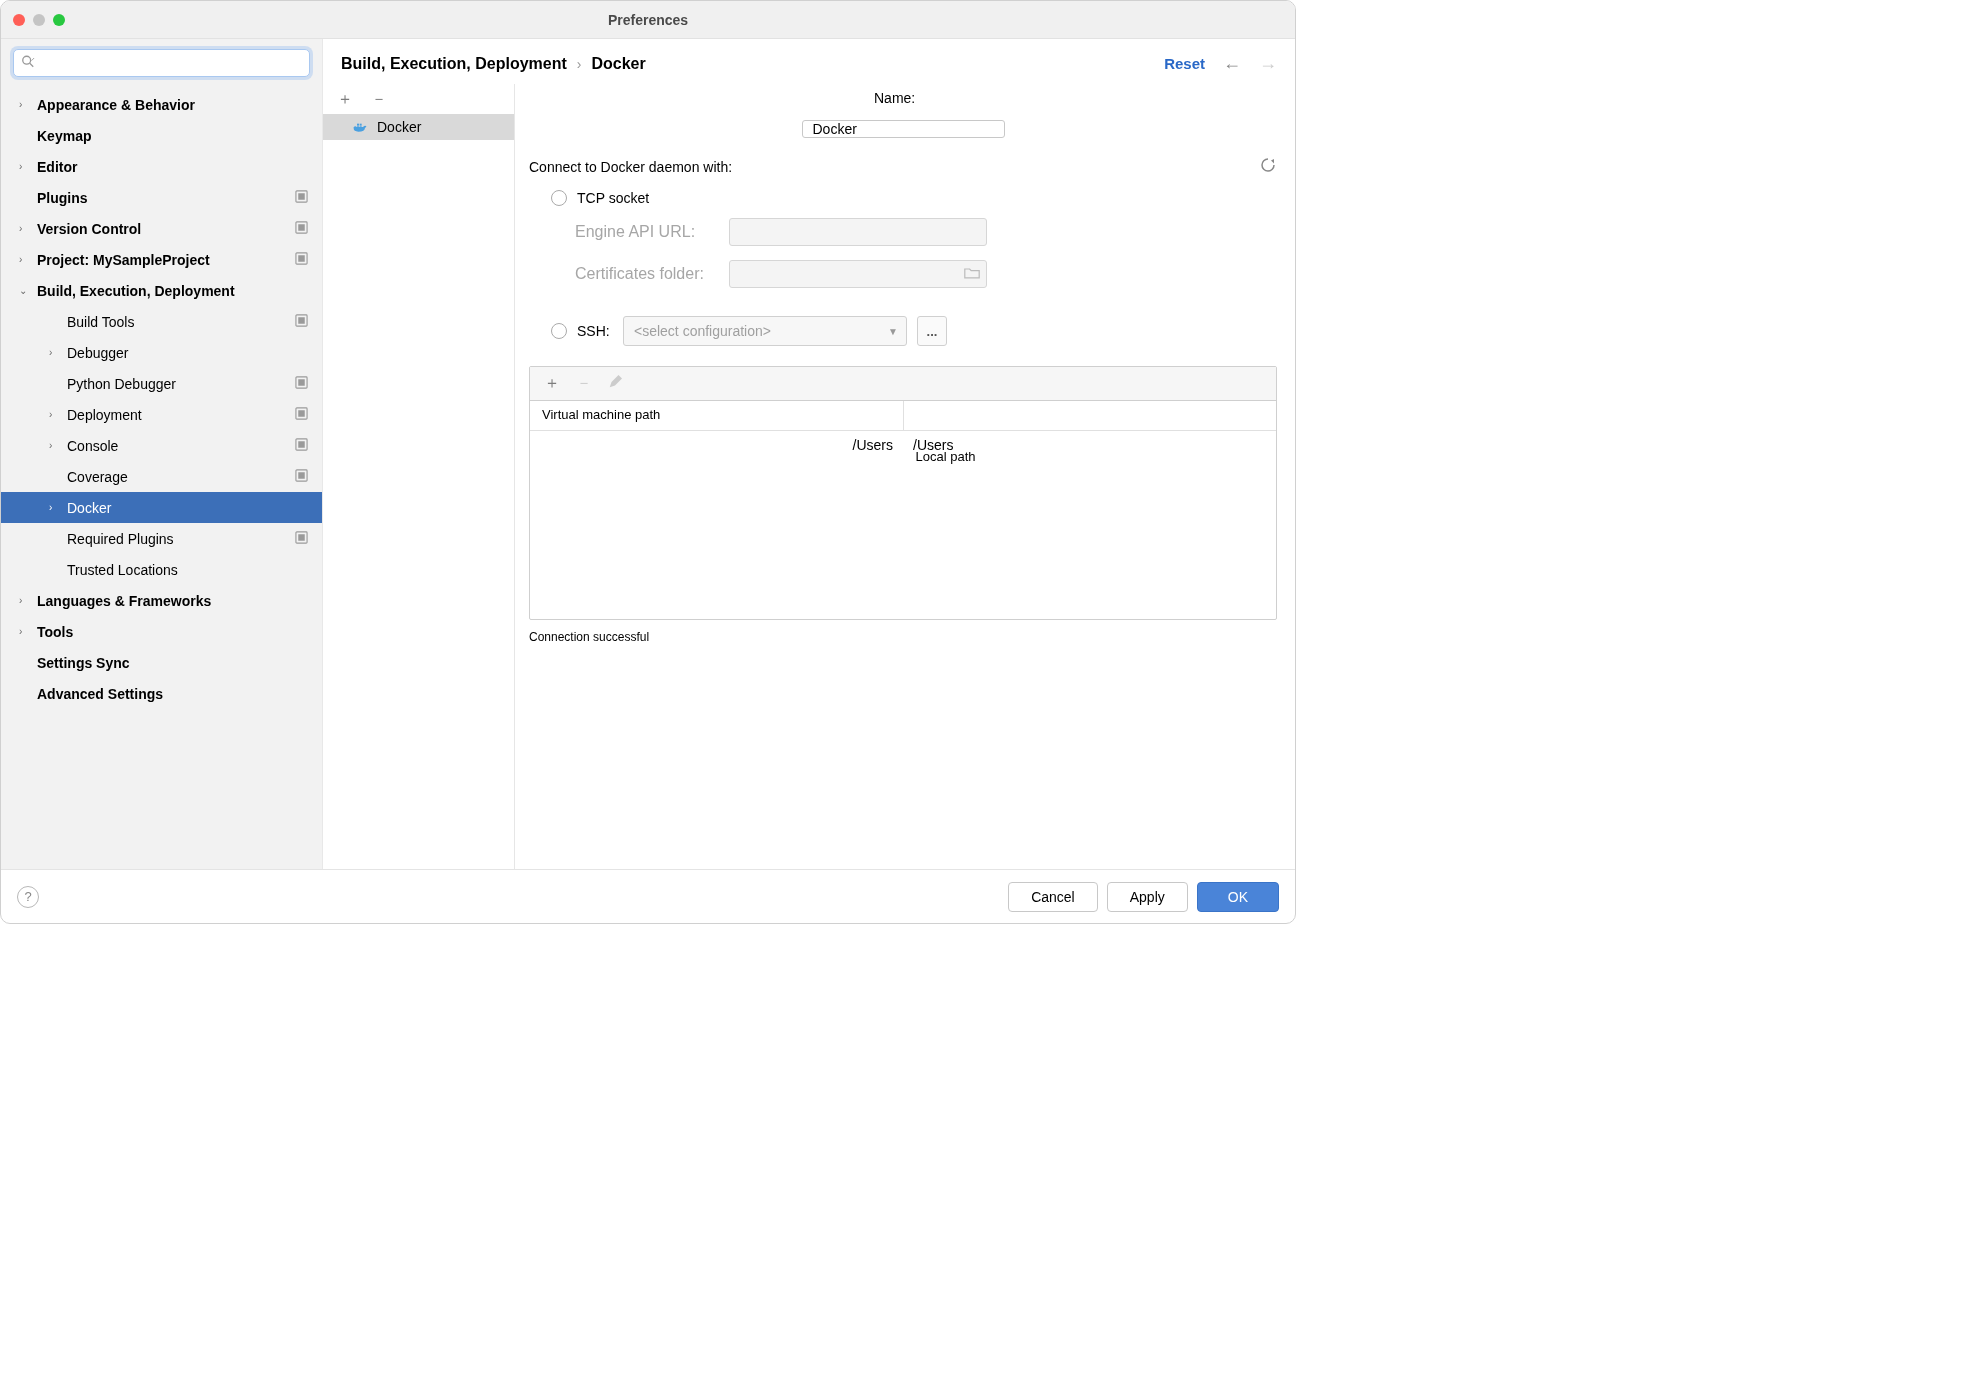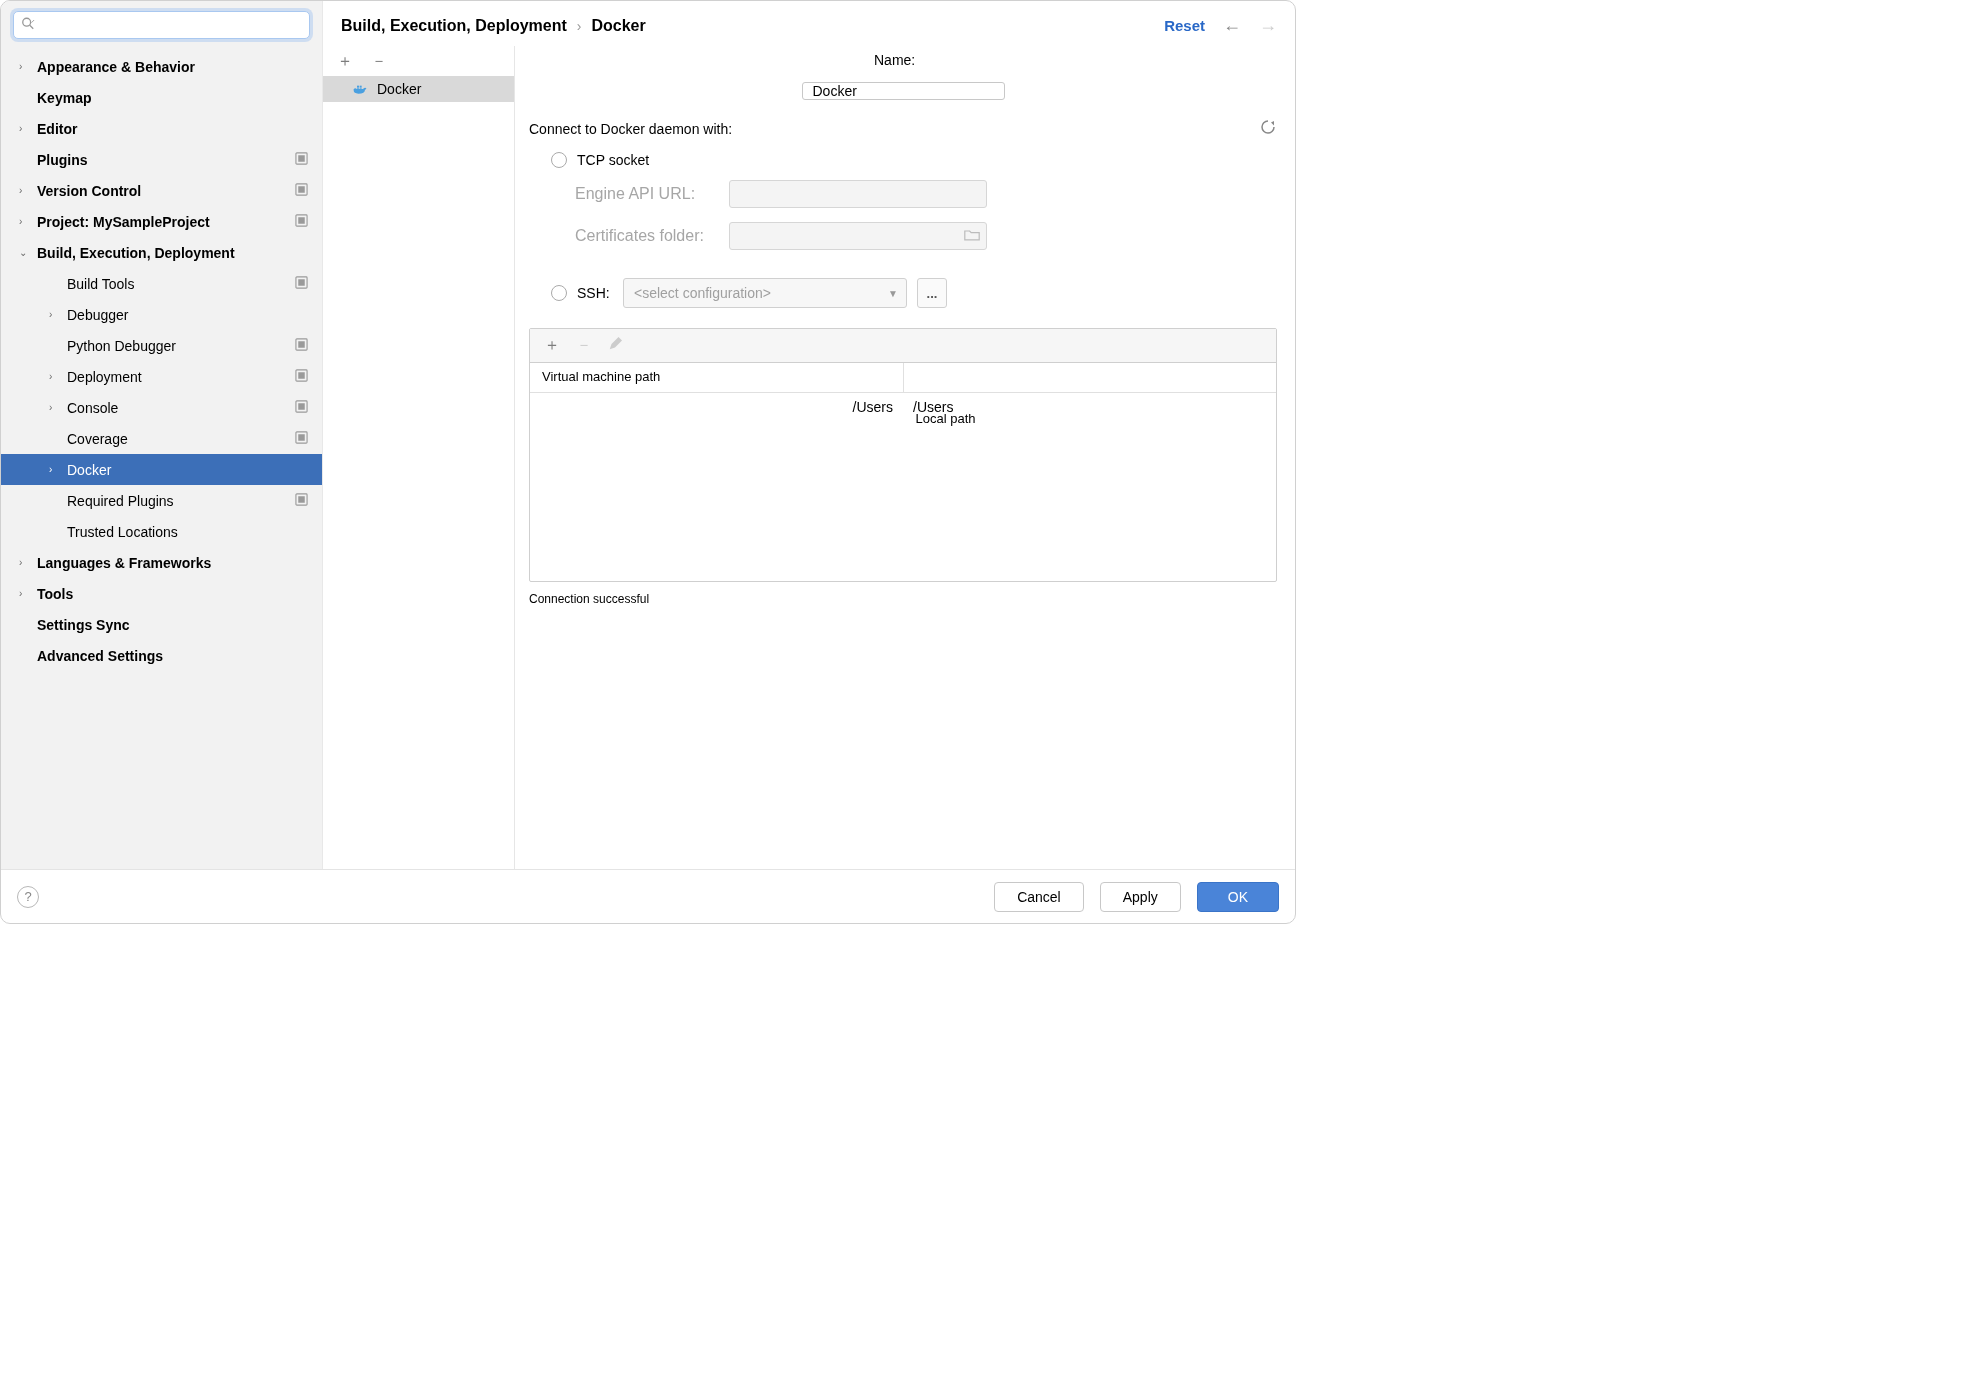--- a/index.html
+++ b/index.html
@@ -165,31 +165,39 @@
     .status-text { font-size: 12px; margin-top: 10px; }
     .footer {
       height: 54px; border-top: 1px solid #e4e4e4;
       display: flex; align-items: center; padding: 0 16px;
     }
     .help-btn {
       width: 22px; height: 22px; border: 1.5px solid #b8b8b8; border-radius: 50%;
       display: flex; align-items: center; justify-content: center; color: #888;
       font-size: 13px; cursor: pointer;
     }
-    .footer-buttons { margin-left: auto; display: flex; gap: 16px; }
+    .footer-buttons { margin-left: auto; display: flex; gap: 9px; }
     .btn {
       height: 30px; padding: 0 22px; border: 1px solid #c8c8c8; border-radius: 4px;
       background: #fff; font-size: 14px; cursor: pointer;
     }
     .btn.primary { background: #4a84d8; border-color: #3a74c8; color: #fff; padding: 0 30px; }
   </style>
 </head>
 <body>
 
 <div class="window">
+  <div class="titlebar">
+    <div class="traffic-lights">
+      <div class="traffic-light tl-red"></div>
+      <div class="traffic-light tl-yellow"></div>
+      <div class="traffic-light tl-green"></div>
+    </div>
+    <div class="titlebar-title">Preferences</div>
+  </div>
 
   <div class="body">
     <div class="sidebar">
       <div class="search-wrap">
         <div class="search-box">
           <span class="search-icon">
             <svg width="14" height="14" viewBox="0 0 16 16">
                 <circle cx="6.5" cy="6.5" r="4.5" fill="none" stroke="#999" stroke-width="1.5"></circle>
                 <line x1="10" y1="10" x2="14" y2="14" stroke="#999" stroke-width="1.5"></line>
                 <path d="M15 4 L12 7" stroke="#999" stroke-width="1"></path>

